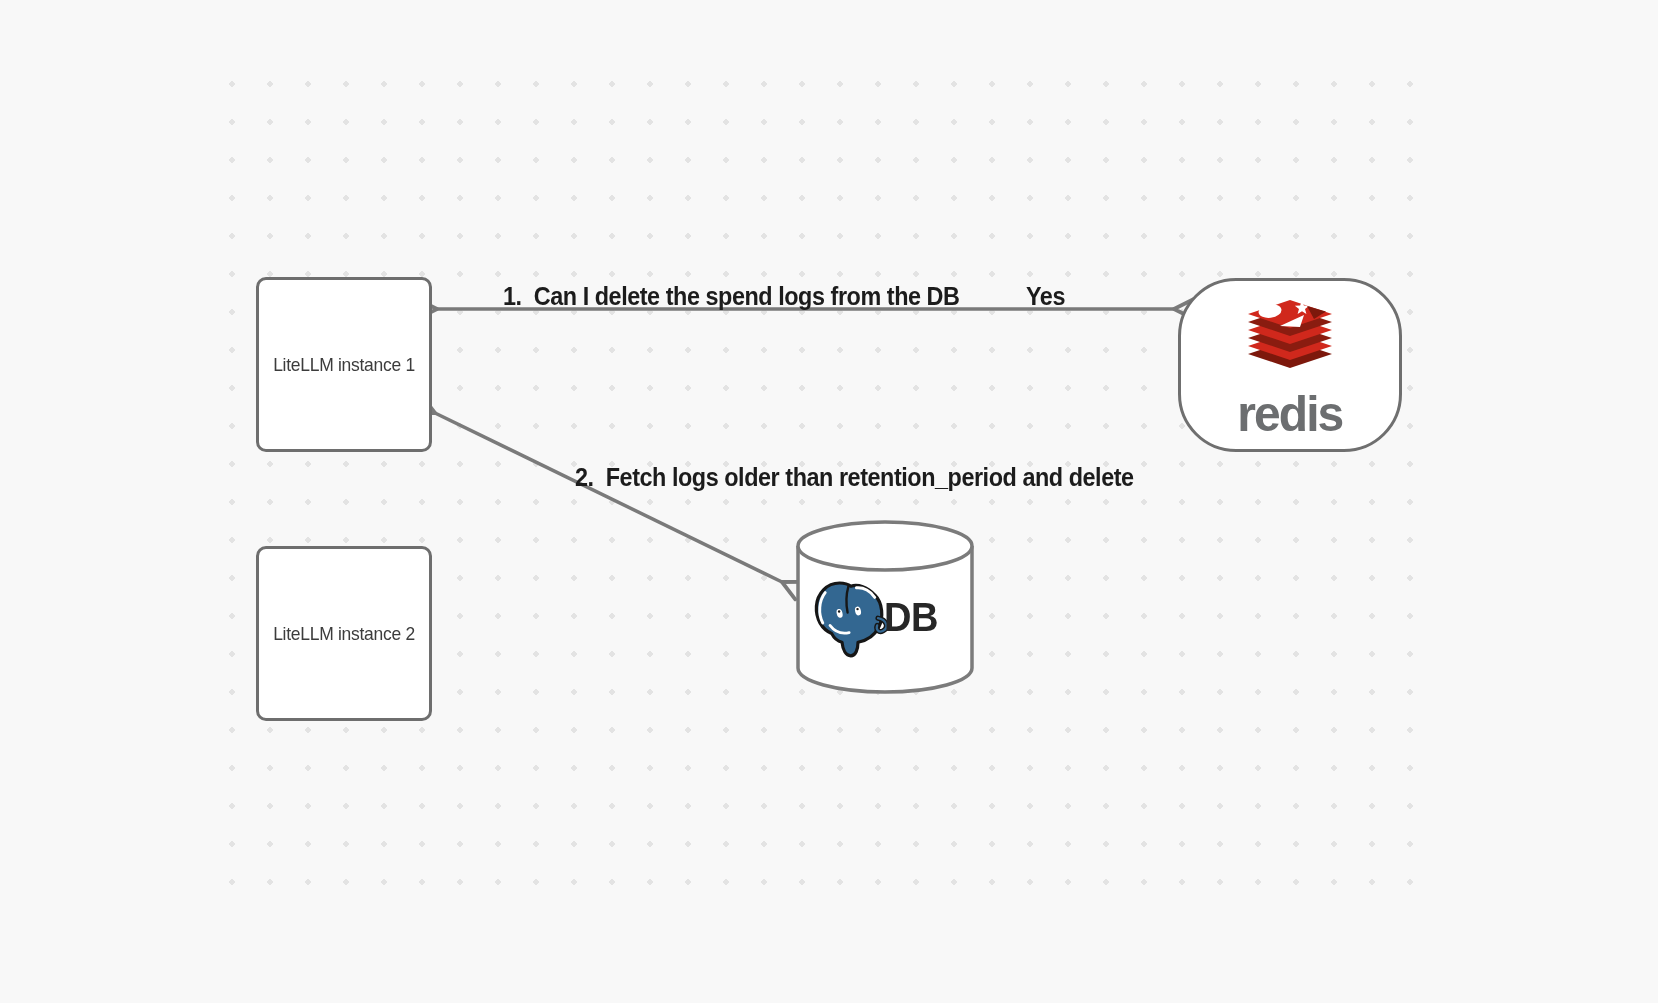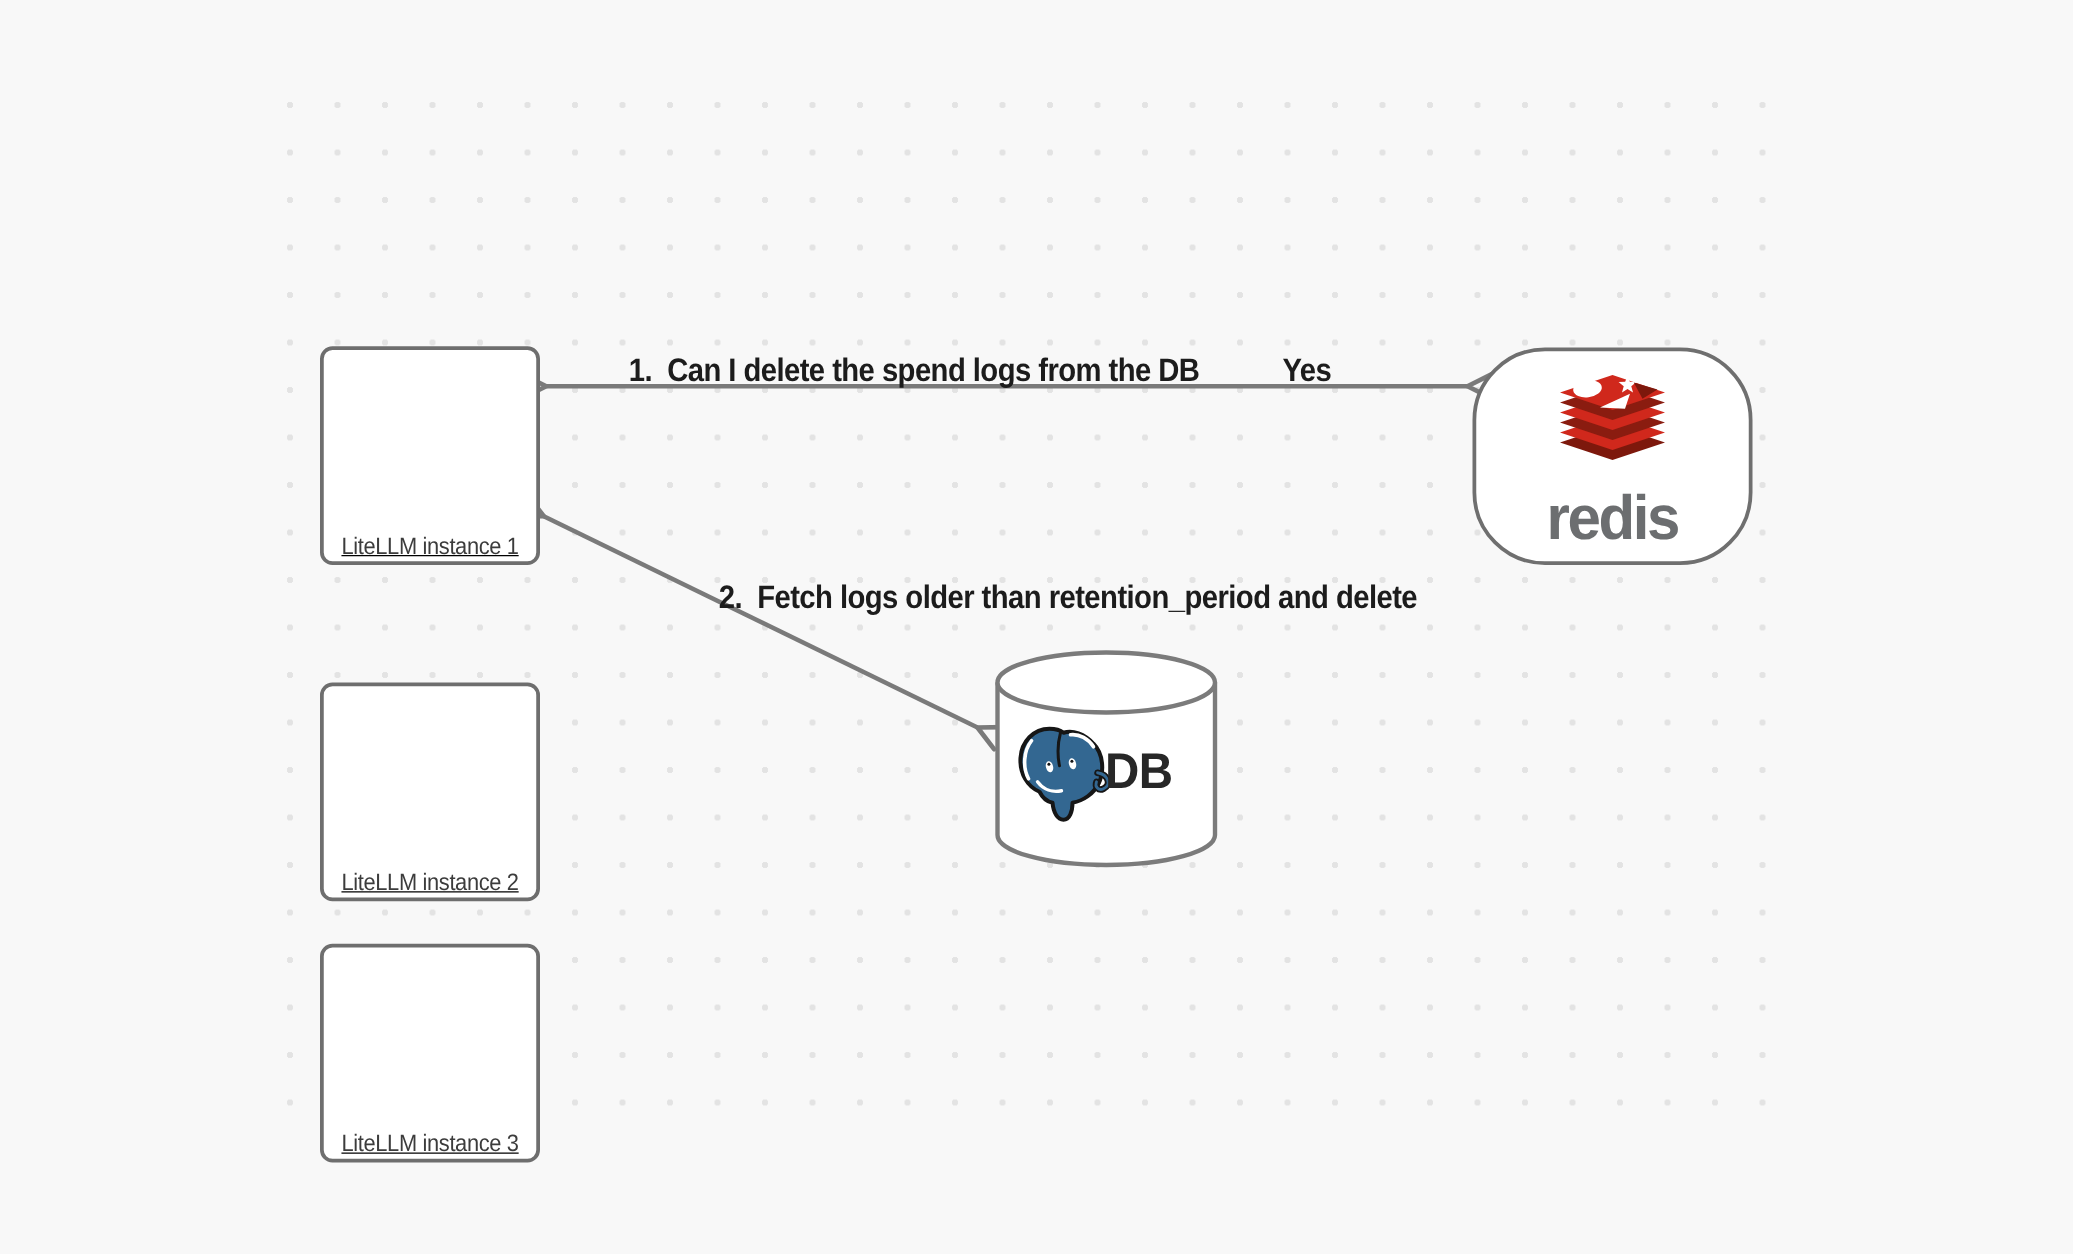--- a/index.html
+++ b/index.html
@@ -12,21 +12,21 @@
     position:absolute;left:213px;top:65px;width:1217px;height:837px;
     background-image:radial-gradient(circle,#e3e3e3 0 2.6px,rgba(0,0,0,0) 2.8px);
     background-size:38px 38px;
     pointer-events:none;
   }
   .overlay{position:absolute;left:0;top:0;pointer-events:none;}
   .inst-box{
     position:absolute;left:256px;width:176px;height:175px;
     background:#ffffff;border:3px solid #6e6e6e;border-radius:10px;
     box-sizing:border-box;
-    display:flex;align-items:flex-end;justify-content:center;text-decoration:underline;
+    display:flex;align-items:center;justify-content:center;
   }
   .inst-label{
     font-size:19px;color:#3c3c3c;letter-spacing:-0.3px;
     transform:scaleX(0.92);transform-origin:center center;
     white-space:pre;
   }
   .edge-label{
     position:absolute;font-weight:700;font-size:26px;color:#1c1c1c;
     letter-spacing:-0.5px;white-space:pre;line-height:26px;
     transform:scaleX(0.9);transform-origin:left center;
@@ -72,23 +72,20 @@
       <ellipse cx="885" cy="546" rx="87" ry="24" fill="#ffffff" stroke="#7b7b7b" stroke-width="3.5"></ellipse>
     </g>
   </svg>
 
   <div class="inst-box" style="top:277px">
     <span class="inst-label">LiteLLM instance 1</span>
   </div>
   <div class="inst-box" style="top:546px">
     <span class="inst-label">LiteLLM instance 2</span>
   </div>
-  <div class="inst-box" style="top:755px">
-    <span class="inst-label">LiteLLM instance 3</span>
-  </div>
 
   <div class="edge-label" style="left:503px;top:283px">1.  Can I delete the spend logs from the DB</div>
   <div class="edge-label" style="left:1026px;top:283px">Yes</div>
   <div class="edge-label" style="left:575px;top:464px">2.  Fetch logs older than retention_period and delete</div>
 
   <div class="redis-node">
     <svg width="100" height="78" viewBox="0 0 100 78">
       <polygon points="8,62 50,48 92,62 50,76" fill="#7d180c"></polygon>
       <polygon points="8,54 50,40 92,54 50,68" fill="#d0281c"></polygon>
       <polygon points="8,46 50,32 92,46 50,60" fill="#8a1c10"></polygon>

